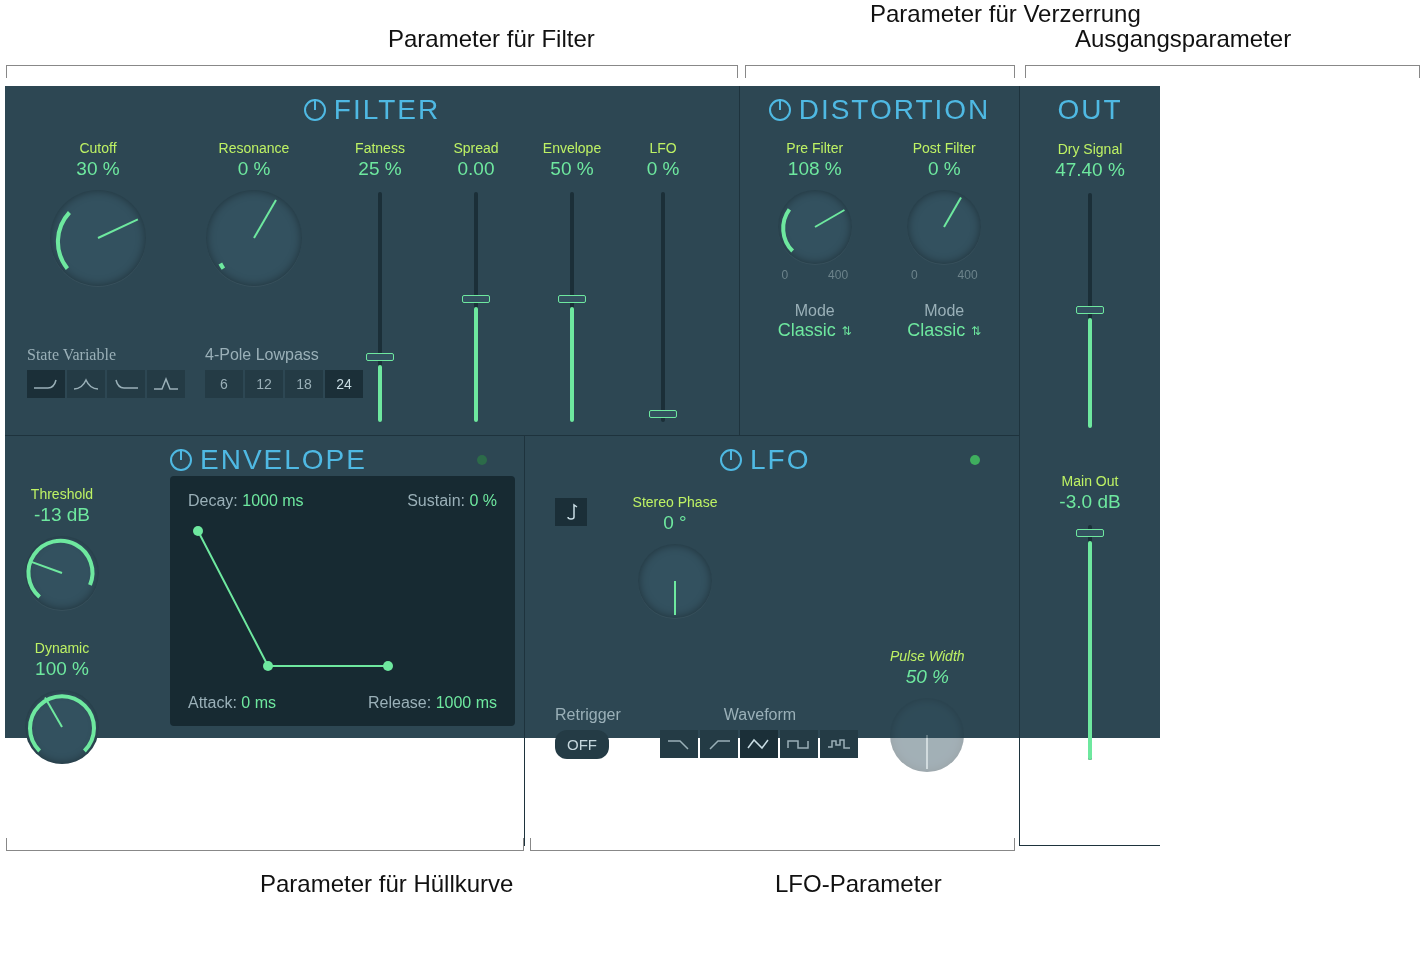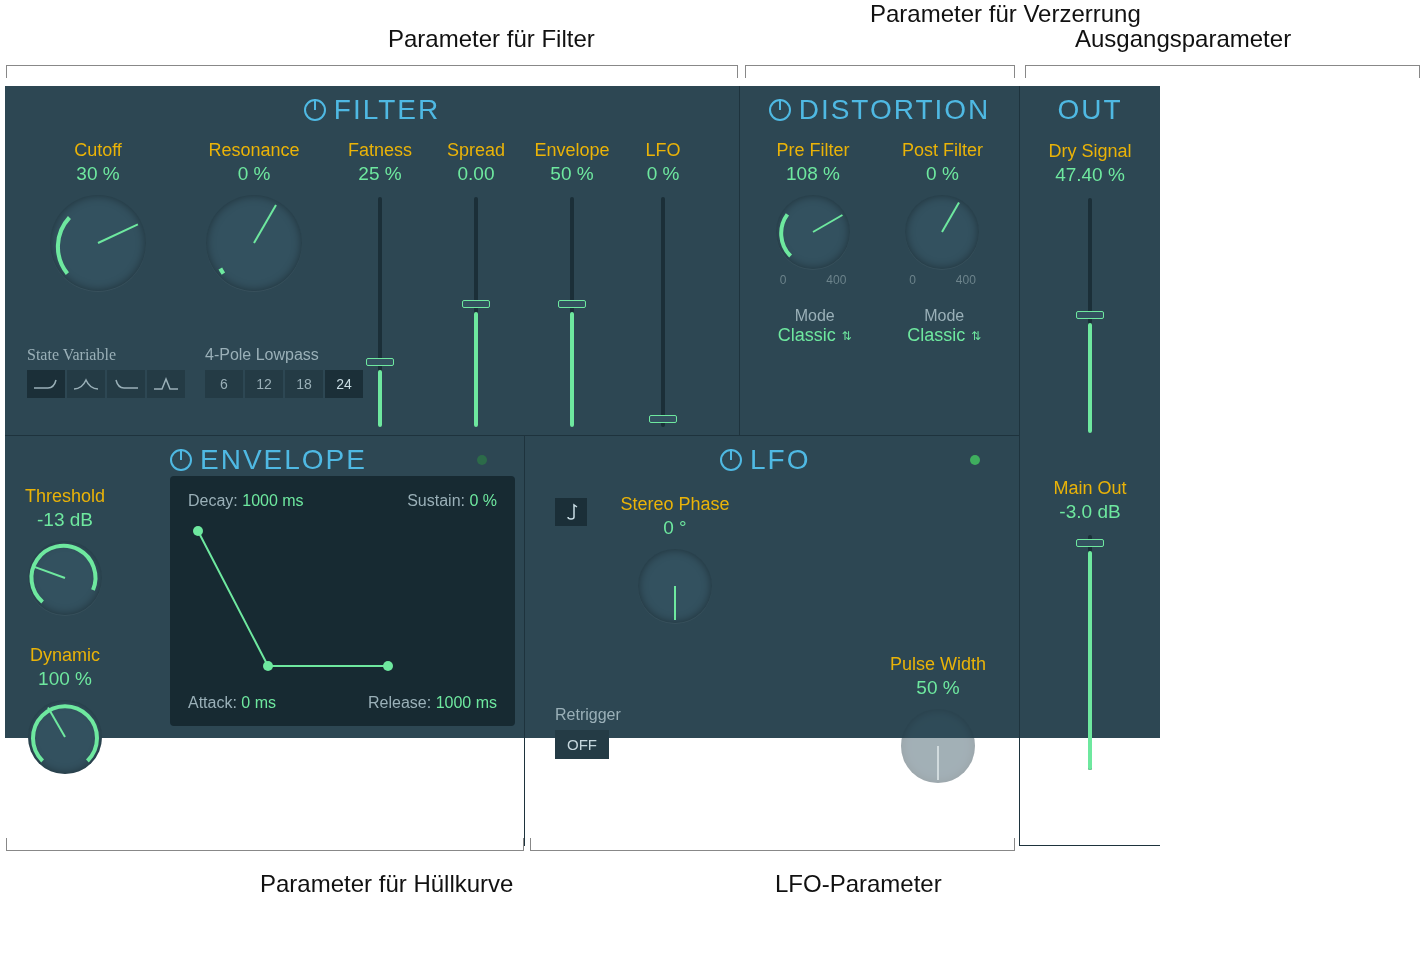--- a/index.html
+++ b/index.html
@@ -16,21 +16,21 @@
   .section-title { color:#4fb9e3; font-size:28px; font-weight:400; letter-spacing:2px; display:flex; align-items:center; gap:8px; }
   .pwr { display:inline-flex; width:22px; height:22px; border:2px solid #4fb9e3; border-radius:50%; position:relative; }
   .pwr::after{content:"";position:absolute;left:50%;top:-2px;width:2px;height:11px;background:#4fb9e3;transform:translateX(-50%);}
   .sec { border-right:1px solid #1e333d; border-bottom:1px solid #1e333d; position:relative; }
   .filter-sec { grid-column:1; grid-row:1; }
   .dist-sec { grid-column:2; grid-row:1; }
   .out-sec { grid-column:3; grid-row:1/3; }
   .env-sec { grid-column:1; grid-row:2; width:520px; border-right:1px solid #1e333d; }
   .lfo-sec { position:absolute; left:520px; top:350px; width:495px; height:410px; border-right:1px solid #1e333d; }
 
-  .param-label { text-align:right; font-size:18px; color:#eab308; }
+  .param-label { text-align:right; font-size:14px; color:#bef264; }
   .param-value { text-align:center; font-size:19px; color:#6ee89f; margin-top:2px; }
   .knob-block { display:flex; flex-direction:column; align-items:center; }
   .knob { width:96px; height:96px; background:#33515f; border-radius:50%; box-shadow: inset 0 0 10px rgba(0,0,0,.4), 0 1px 0 rgba(255,255,255,.05); position:relative; margin-top:10px; }
   .knob.small { width:74px; height:74px; }
   .knob .tick { position:absolute; left:50%; top:50%; width:2px; height:46%; background:#6ee89f; transform-origin: top center; }
   .knob.small .tick{height:46%;}
   .knob .ring { position:absolute; inset:-3px; border-radius:50%; }
 
   .vslider { display:flex; flex-direction:column; align-items:center; }
   .track { width:4px; height:220px; background:#1b2f38; border-radius:2px; position:relative; margin-top:12px; }
@@ -44,21 +44,21 @@
   .dropdown { color:#6ee89f; font-size:18px; display:flex; align-items:center; gap:6px;}
   .caret{ font-size:12px; color:#6ee89f;}
   .sub-label{font-size:16px;color:#9ab0b8;}
 
   .env-display{ position:absolute; left:165px; top:40px; width:345px; height:250px; background:#172a32; border-radius:4px; padding:16px 18px; color:#9ab0b8; font-size:16px;}
   .env-dot{fill:#6ee89f;}
   .led{width:10px;height:10px;border-radius:50%;background:#2c6b49;}
   .led.lit{background:#3fae5e;}
 
   .mini-label{font-size:12px;color:#6c838b;}
-  .off-btn{background:#243b45;color:#c5d6dc;font-size:15px;padding:6px 12px;display:inline-block;}
+  .off-btn{background:#243b45;color:#c5d6dc;font-size:15px;padding:6px 12px;display:inline-block;border-radius:12px;}
 </style>
 </head>
 <body>
 
 <div class="ann" style="left:388px; top:25px;">Parameter für Filter</div>
 <div class="bracket" style="left:6px; top:65px; width:732px;"></div>
 <div class="ann" style="left:870px; top:0px;">Parameter für Verzerrung</div>
 <div class="bracket" style="left:745px; top:65px; width:270px;"></div>
 <div class="ann" style="left:1075px; top:25px;">Ausgangsparameter</div>
 <div class="bracket" style="left:1025px; top:65px; width:395px;"></div>
@@ -314,21 +314,51 @@
         <div class="knob small">
           <div class="tick" style="transform:translateX(-50%) rotate(0deg);"></div>
         </div>
       </div>
     </div>
 
     <div style="position:absolute;left:30px;top:270px;">
       <div class="sub-label">Retrigger</div>
       <div class="off-btn" style="margin-top:6px;">OFF</div>
     </div>
-    <div style="position:absolute;left:365px;top:218px;" class="knob-block">
+    <div style="position:absolute;left:135px;top:270px;">
+      <div class="sub-label" style="text-align:center;width:200px;">Waveform</div>
+      <div class="btn-row" style="margin-top:6px;">
+        <div class="seg-btn icon">
+            <svg width="26" height="14" viewBox="0 0 26 14">
+              <path d="M2 4 L14 4 L22 12" stroke-width="1.5" fill="none"></path>
+            </svg>
+          </div>
+        <div class="seg-btn icon">
+            <svg width="26" height="14" viewBox="0 0 26 14">
+              <path d="M4 12 L12 4 L24 4" stroke-width="1.5" fill="none"></path>
+            </svg>
+          </div>
+        <div class="seg-btn icon active">
+            <svg width="26" height="14" viewBox="0 0 26 14">
+              <path d="M2 11 L8 3 L16 11 L22 3" stroke="#c9dde4" stroke-width="1.5" fill="none"></path>
+            </svg>
+          </div>
+        <div class="seg-btn icon">
+            <svg width="26" height="14" viewBox="0 0 26 14">
+              <path d="M2 11 L2 4 L12 4 L12 11 L22 11 L22 4" stroke-width="1.5" fill="none"></path>
+            </svg>
+          </div>
+        <div class="seg-btn icon">
+            <svg width="26" height="14" viewBox="0 0 26 14">
+              <path d="M2 10 L6 10 L6 4 L10 4 L10 8 L14 8 L14 3 L18 3 L18 11 L24 11" stroke-width="1.5" fill="none"></path>
+            </svg>
+          </div>
+      </div>
+    </div>
+    <div style="position:absolute;left:365px;top:212px;font-style:italic;" class="knob-block">
       <div class="param-label">Pulse Width</div>
       <div class="param-value">50 %</div>
       <div class="knob small" style="opacity:.45;">
         <div class="tick" style="transform:translateX(-50%) rotate(0deg);background:#9ab0b8;"></div>
       </div>
     </div>
   </div>
 
 </div>
 

